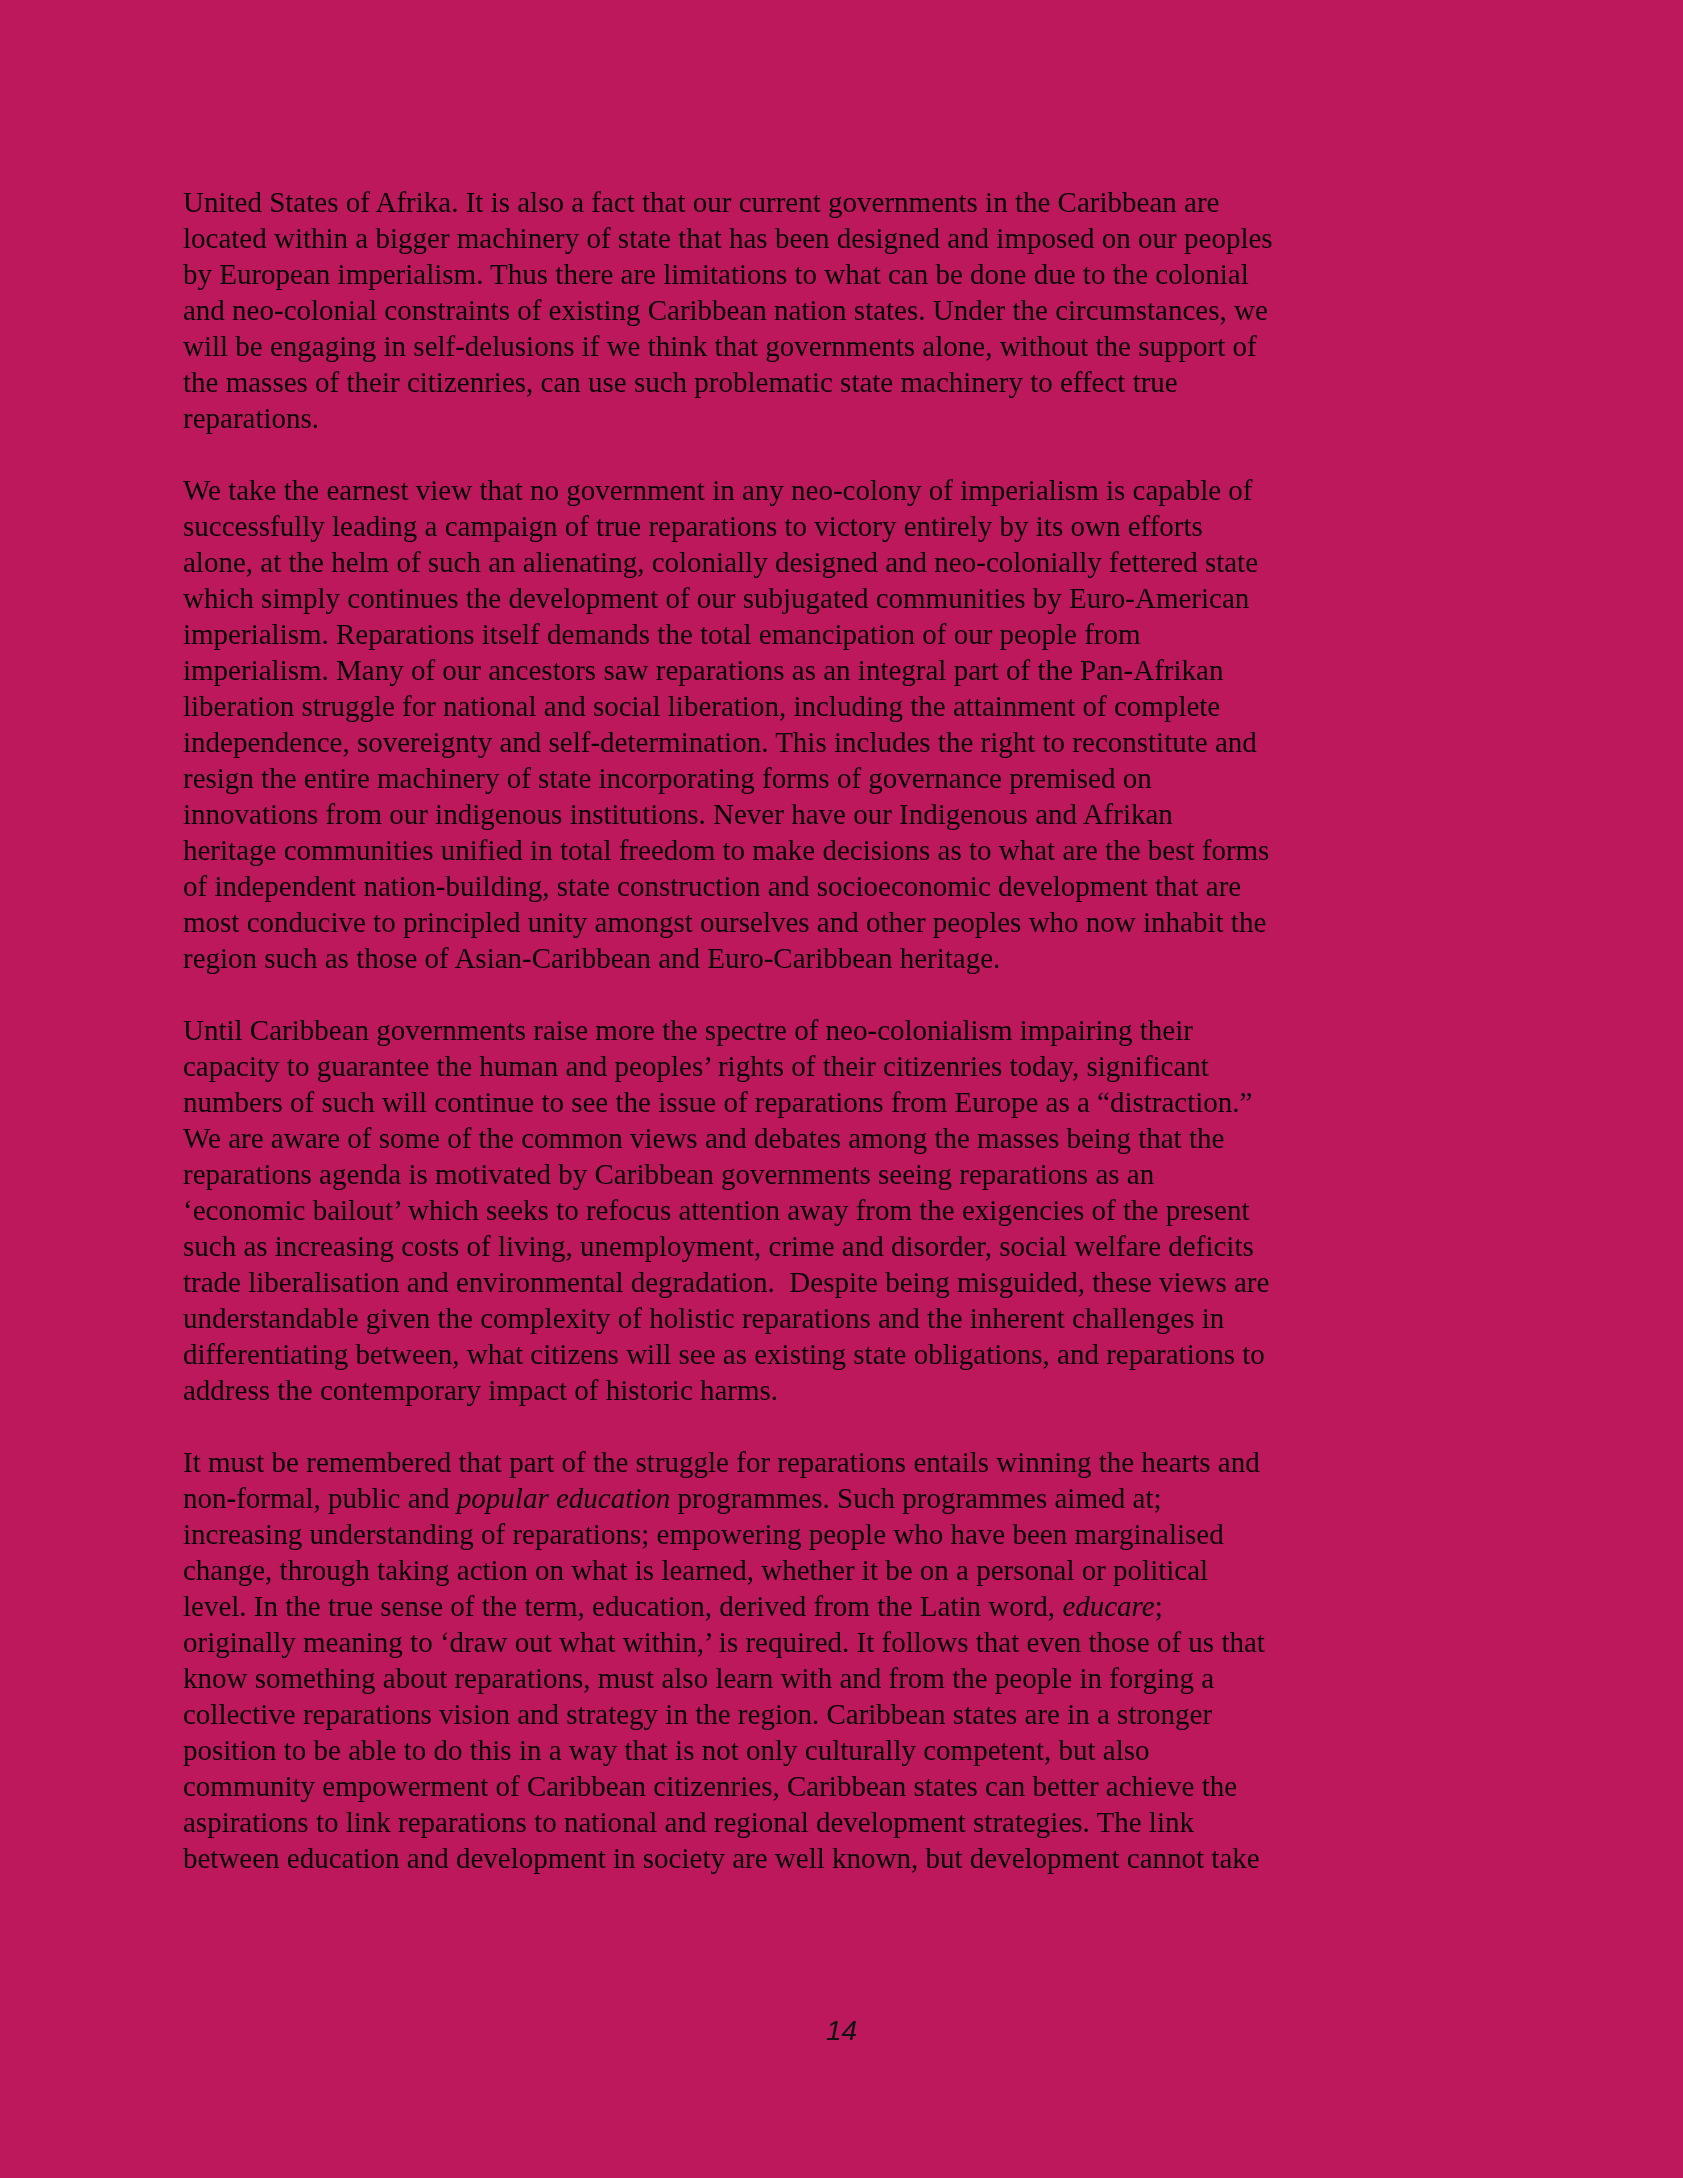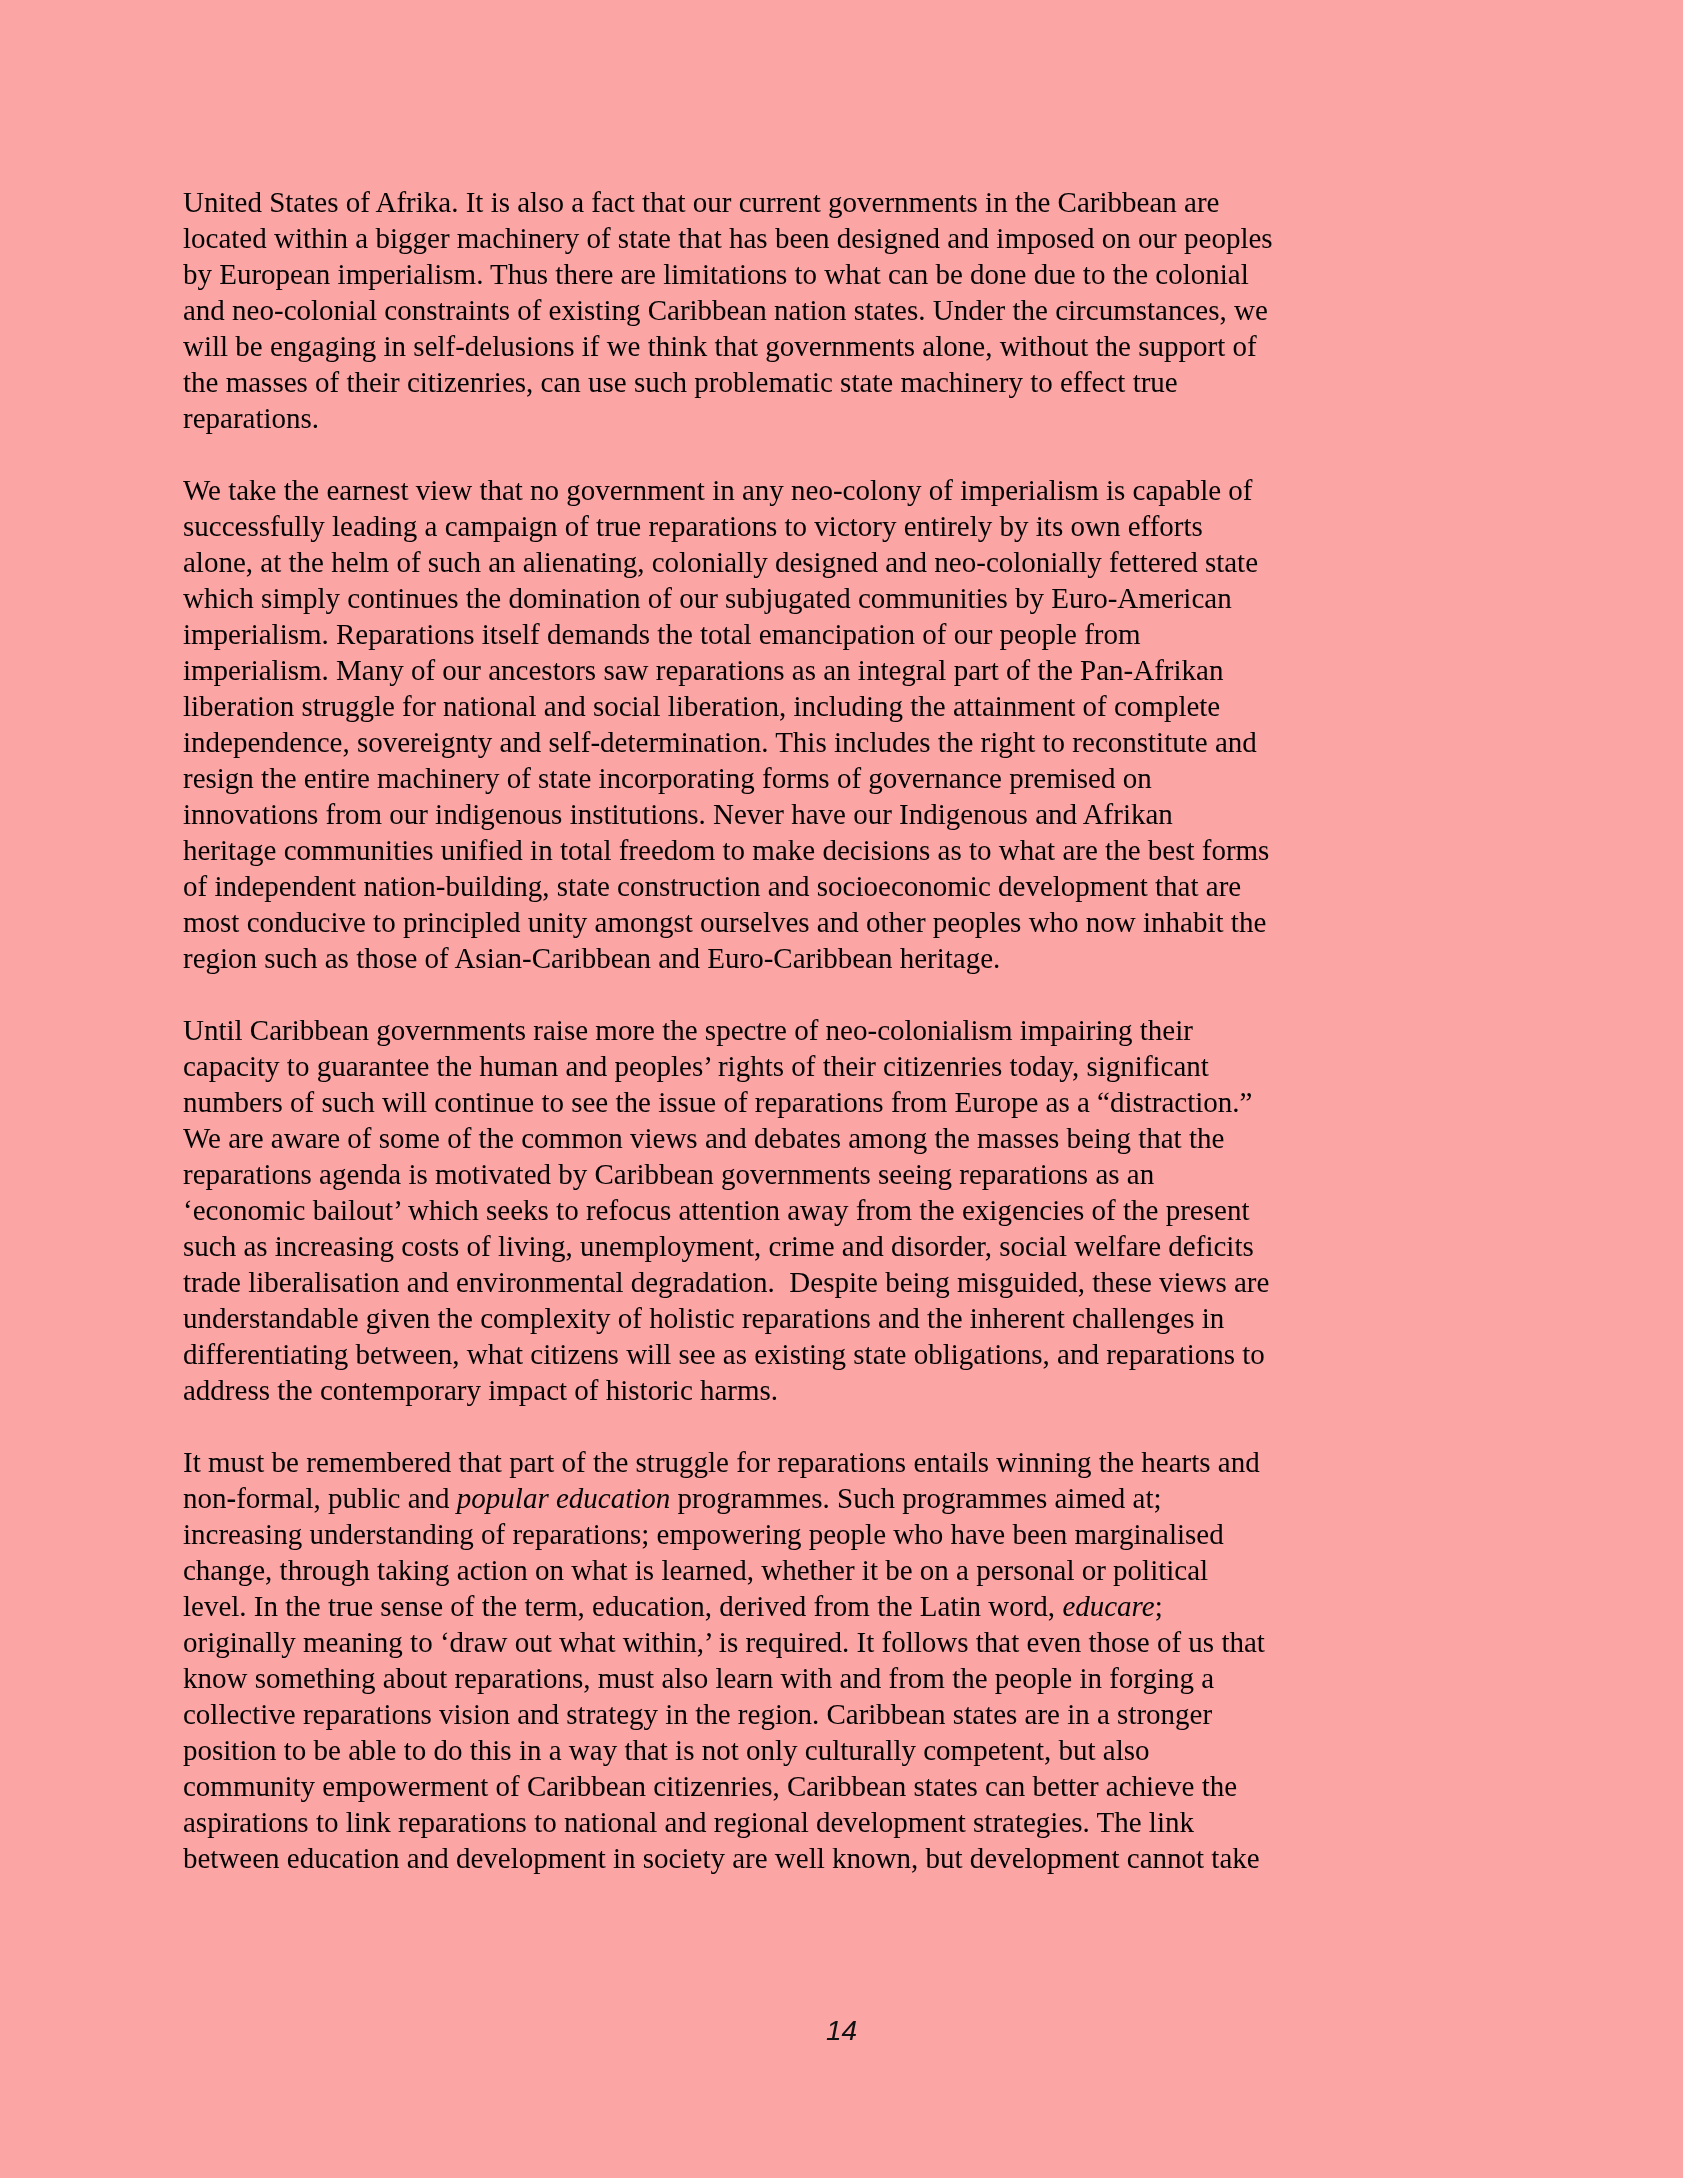--- a/index.html
+++ b/index.html
@@ -4,21 +4,21 @@
 <style>
   html, body {
     margin: 0;
     padding: 0;
     background: #ffffff;
   }
   .page {
     position: relative;
     width: 1683px;
     height: 2178px;
-    background: #fca5a5;
+    background: #be185d;
     color: #050505;
     font-family: "Liberation Serif", serif;
     overflow: hidden;
   }
   .text-block {
     position: absolute;
     left: 183px;
     top: 184px;
     width: 1307px;
   }
@@ -56,21 +56,21 @@
         <span class="line">by European imperialism. Thus there are limitations to what can be done due to the colonial</span>
         <span class="line">and neo-colonial constraints of existing Caribbean nation states. Under the circumstances, we</span>
         <span class="line">will be engaging in self-delusions if we think that governments alone, without the support of</span>
         <span class="line">the masses of their citizenries, can use such problematic state machinery to effect true</span>
         <span class="line">reparations.</span>
       </p>
       <p class="para">
         <span class="line">We take the earnest view that no government in any neo-colony of imperialism is capable of</span>
         <span class="line">successfully leading a campaign of true reparations to victory entirely by its own efforts</span>
         <span class="line">alone, at the helm of such an alienating, colonially designed and neo-colonially fettered state</span>
-        <span class="line">which simply continues the domination of our subjugated communities by Euro-American</span>
+        <span class="line">which simply continues the development of our subjugated communities by Euro-American</span>
         <span class="line">imperialism. Reparations itself demands the total emancipation of our people from</span>
         <span class="line">imperialism. Many of our ancestors saw reparations as an integral part of the Pan-Afrikan</span>
         <span class="line">liberation struggle for national and social liberation, including the attainment of complete</span>
         <span class="line">independence, sovereignty and self-determination. This includes the right to reconstitute and</span>
         <span class="line">resign the entire machinery of state incorporating forms of governance premised on</span>
         <span class="line">innovations from our indigenous institutions. Never have our Indigenous and Afrikan</span>
         <span class="line">heritage communities unified in total freedom to make decisions as to what are the best forms</span>
         <span class="line">of independent nation-building, state construction and socioeconomic development that are</span>
         <span class="line">most conducive to principled unity amongst ourselves and other peoples who now inhabit the</span>
         <span class="line">region such as those of Asian-Caribbean and Euro-Caribbean heritage.</span>

